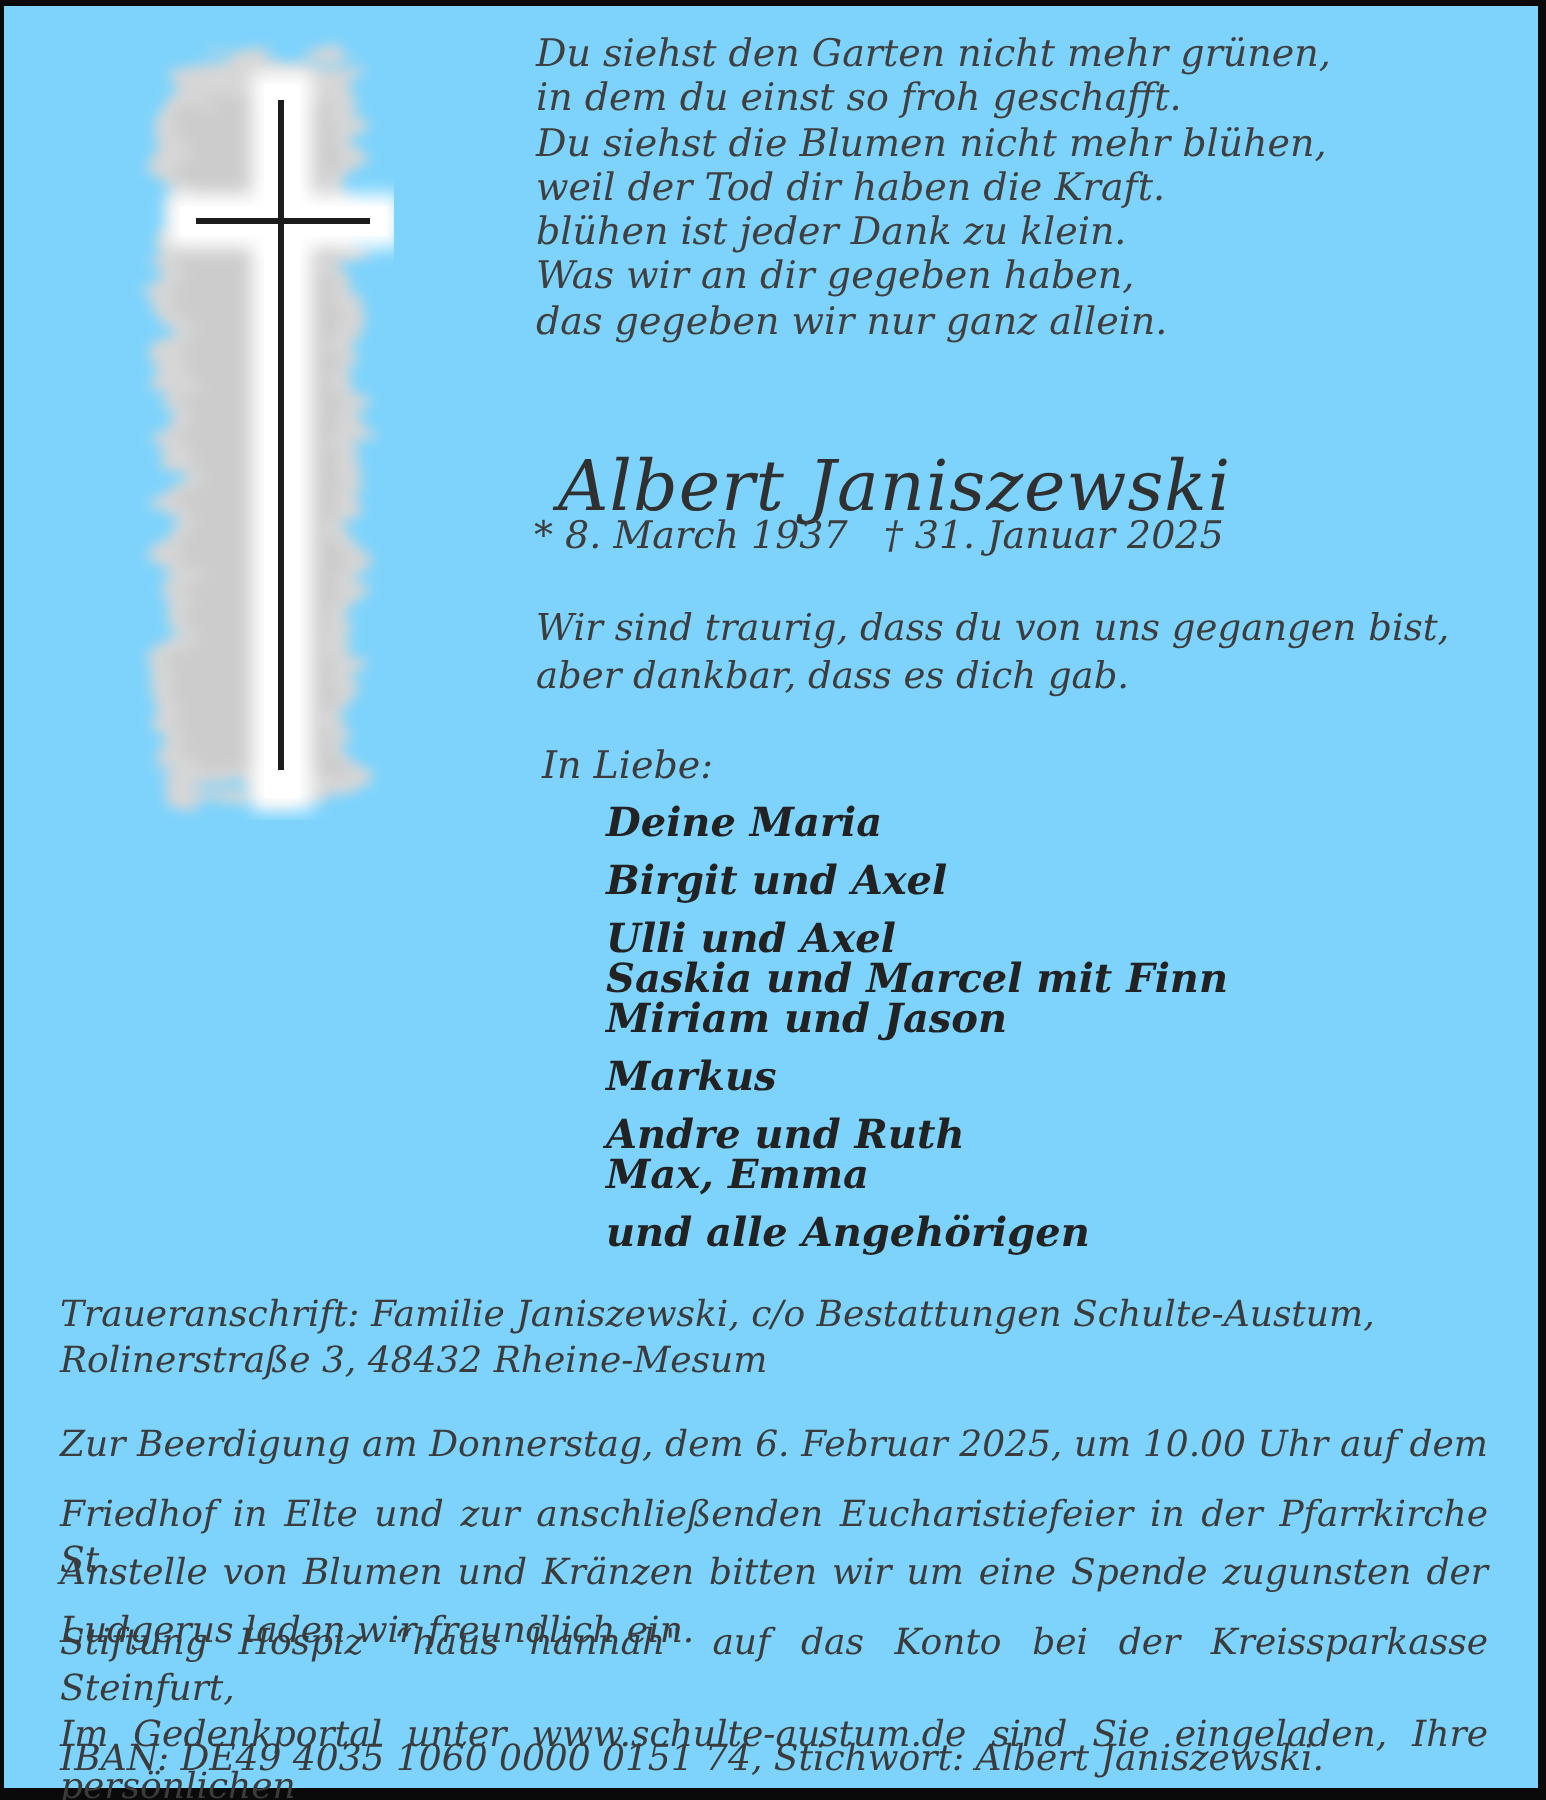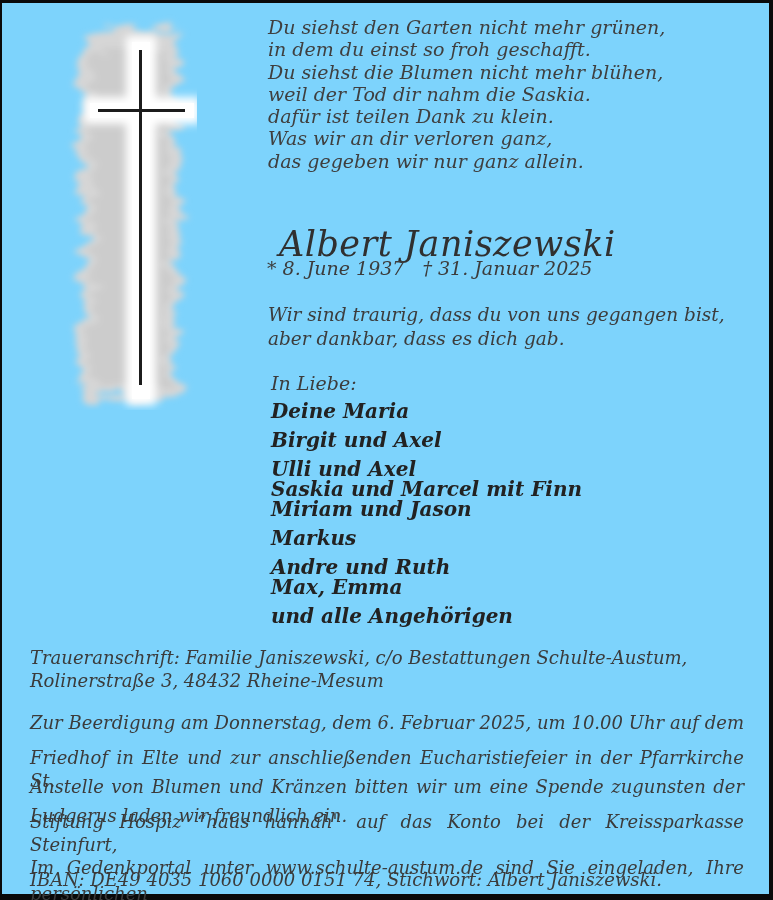--- a/index.html
+++ b/index.html
@@ -32,21 +32,21 @@
   .dates { position: absolute; left: 267px; top: 257px; width: 460px;
            font-size: 19px; color: #3c3c3c; }
   .dates .death { margin-left: 18px; }
   .tribute { position: absolute; left: 268px; top: 303px; width: 470px;
              font-size: 18.5px; line-height: 23.5px; color: #3c3c3c; }
   .in-liebe { position: absolute; left: 271px; top: 372px; width: 300px;
               font-size: 19px; color: #3c3c3c; }
   .mourners { position: absolute; left: 271px; top: 401px; width: 460px;
               font-size: 20px; font-weight: bold; color: #222222; }
   .mourners .group { margin-bottom: 9px; }
-  .mourners .group .line { line-height: 20px; }
+  .mourners .group .line { line-height: 20px; margin-left: 32px; }
 
   
   .footer-par { position: absolute; left: 30px; width: 714px;
                 font-size: 18px; line-height: 23px; color: #3b3b3b; }
   .par-address  { top: 646px; }
   .par-funeral  { top: 699px; }
   .par-donation { top: 763px; }
   .par-portal   { top: 843px; line-height: 26px; }
   .justify .line { text-align: justify; text-align-last: justify; margin-top: 12px; }
   .justify .line:last-child { text-align-last: left; }
@@ -93,30 +93,30 @@
         <rect x="76" y="38" width="3" height="335"></rect>
         <rect x="35" y="97" width="87" height="3"></rect>
       </g>
     </svg>
   </div>
 
   <div class="poem">
       <div class="line">Du siehst den Garten nicht mehr grünen,</div>
       <div class="line">in dem du einst so froh geschafft.</div>
       <div class="line">Du siehst die Blumen nicht mehr blühen,</div>
-      <div class="line">weil der Tod dir nahm die Saskia.</div>
-      <div class="line">dafür ist teilen Dank zu klein.</div>
-      <div class="line">Was wir an dir verloren ganz,</div>
+      <div class="line">weil der Tod dir haben die Kraft.</div>
+      <div class="line">blühen ist jeder Dank zu klein.</div>
+      <div class="line">Was wir an dir gegeben haben,</div>
       <div class="line">das gegeben wir nur ganz allein.</div>
     </div>
 
   <h1 class="name">Albert Janiszewski</h1>
 
   <div class="dates">
-    <span class="birth">* 8. June 1937</span><span class="death">† 31. Januar 2025</span>
+    <span class="birth">* 8. March 1937</span><span class="death">† 31. Januar 2025</span>
   </div>
 
   <div class="tribute">
       <div class="line">Wir sind traurig, dass du von uns gegangen bist,</div>
       <div class="line">aber dankbar, dass es dich gab.</div>
     </div>
 
   <div class="in-liebe">In Liebe:</div>
 
   <div class="mourners">

